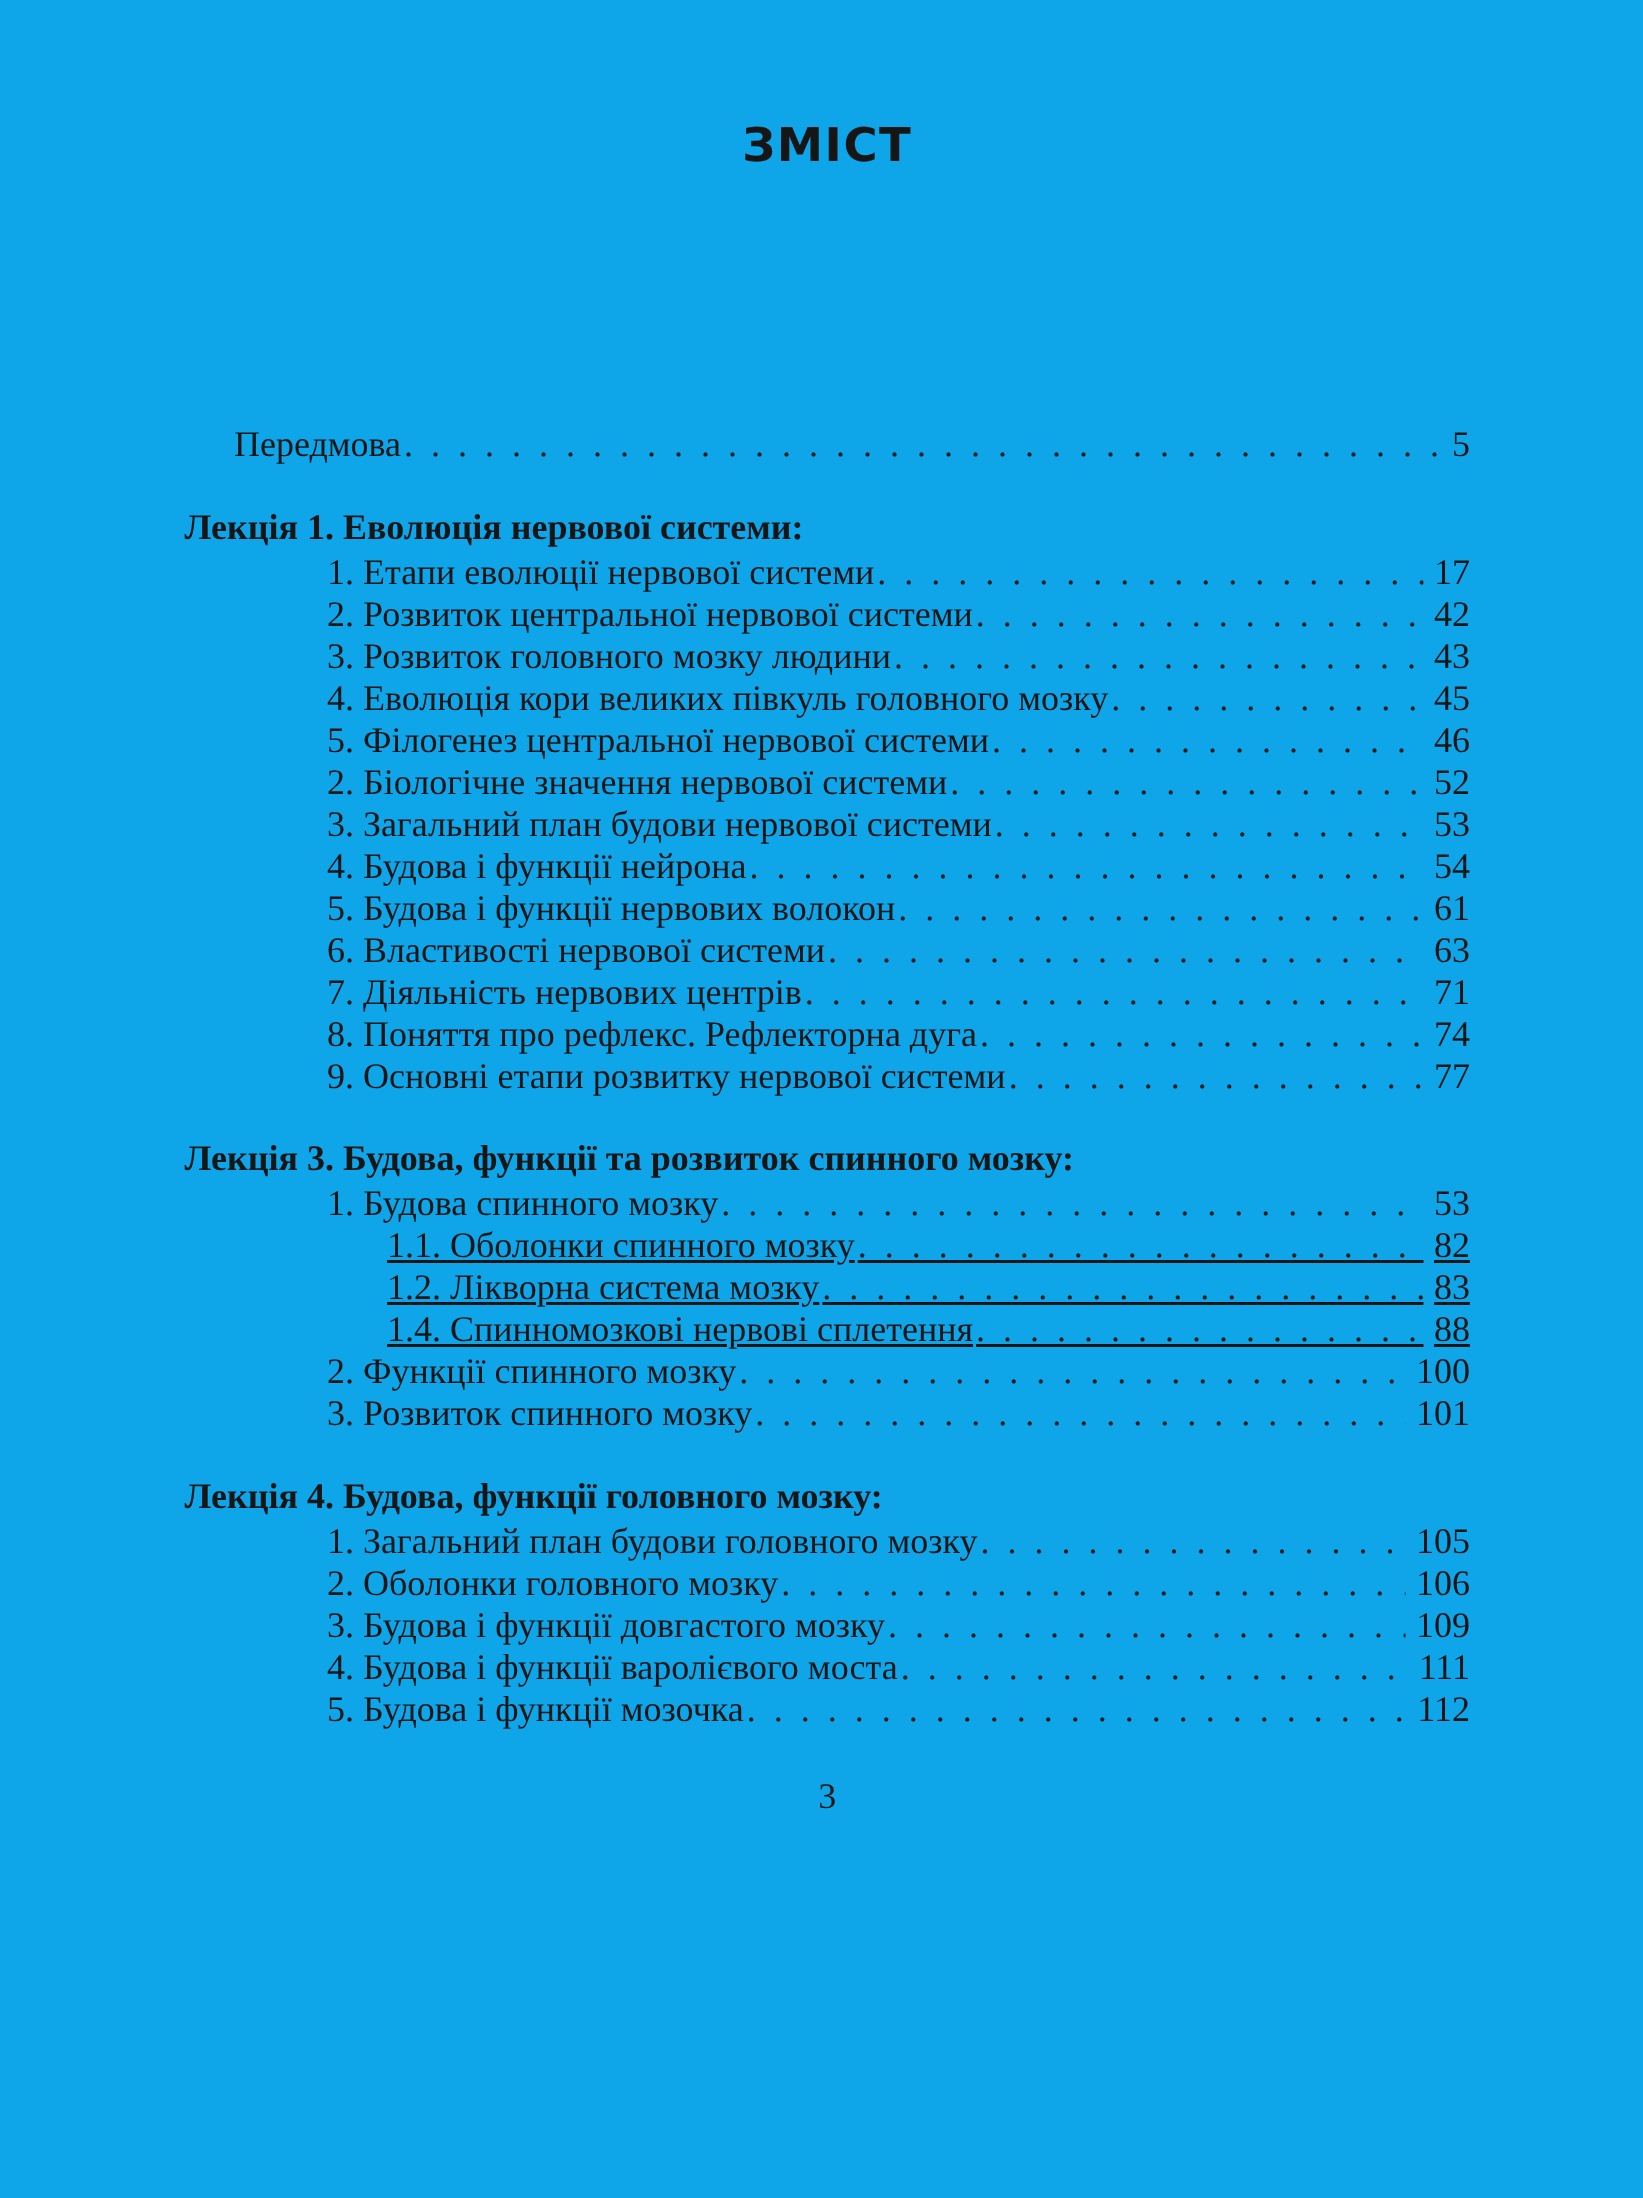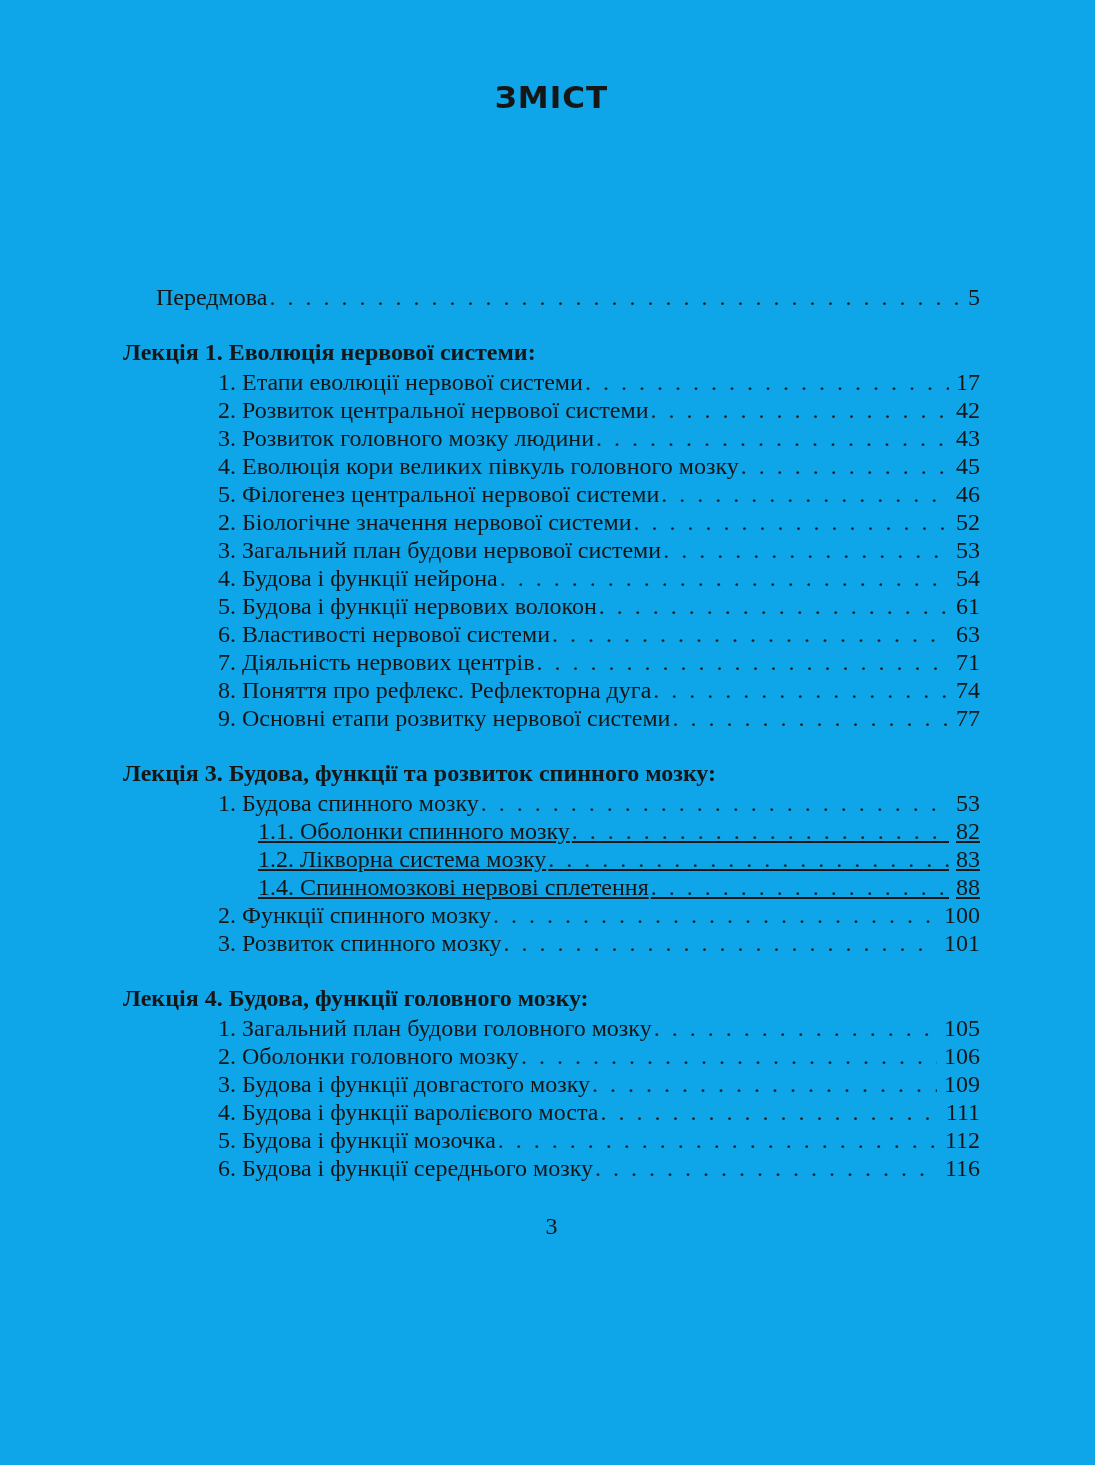--- a/index.html
+++ b/index.html
@@ -197,21 +197,16 @@
   <div class="row lvl1">
     <span class="lbl">4. Будова і функції варолієвого моста</span>
     <span class="dots"></span>
     <span class="pg">111</span>
   </div>
   <div class="row lvl1">
     <span class="lbl">5. Будова і функції мозочка</span>
     <span class="dots"></span>
     <span class="pg">112</span>
   </div>
-  <div class="row lvl1">
-    <span class="lbl">6. Будова і функції середнього мозку</span>
-    <span class="dots"></span>
-    <span class="pg">116</span>
-  </div>
 
   <div class="footer-num">3</div>
 
 </div>
 
 </body></html>

